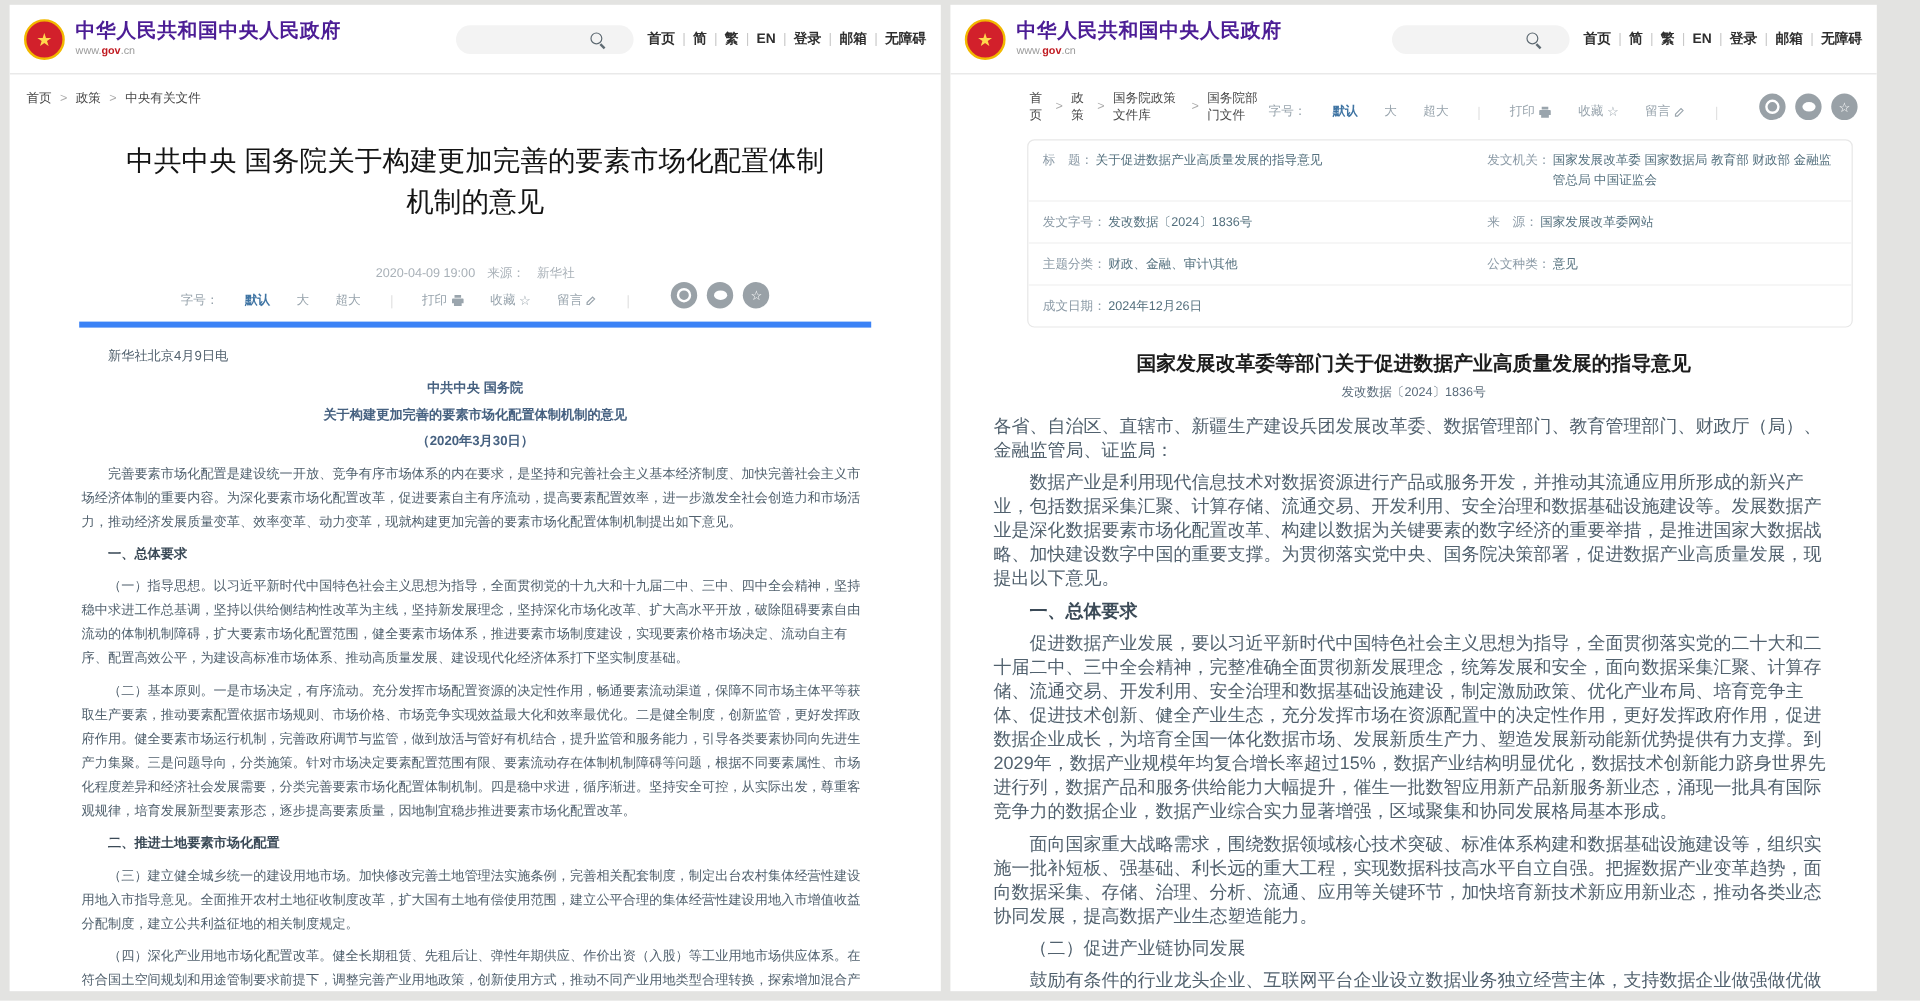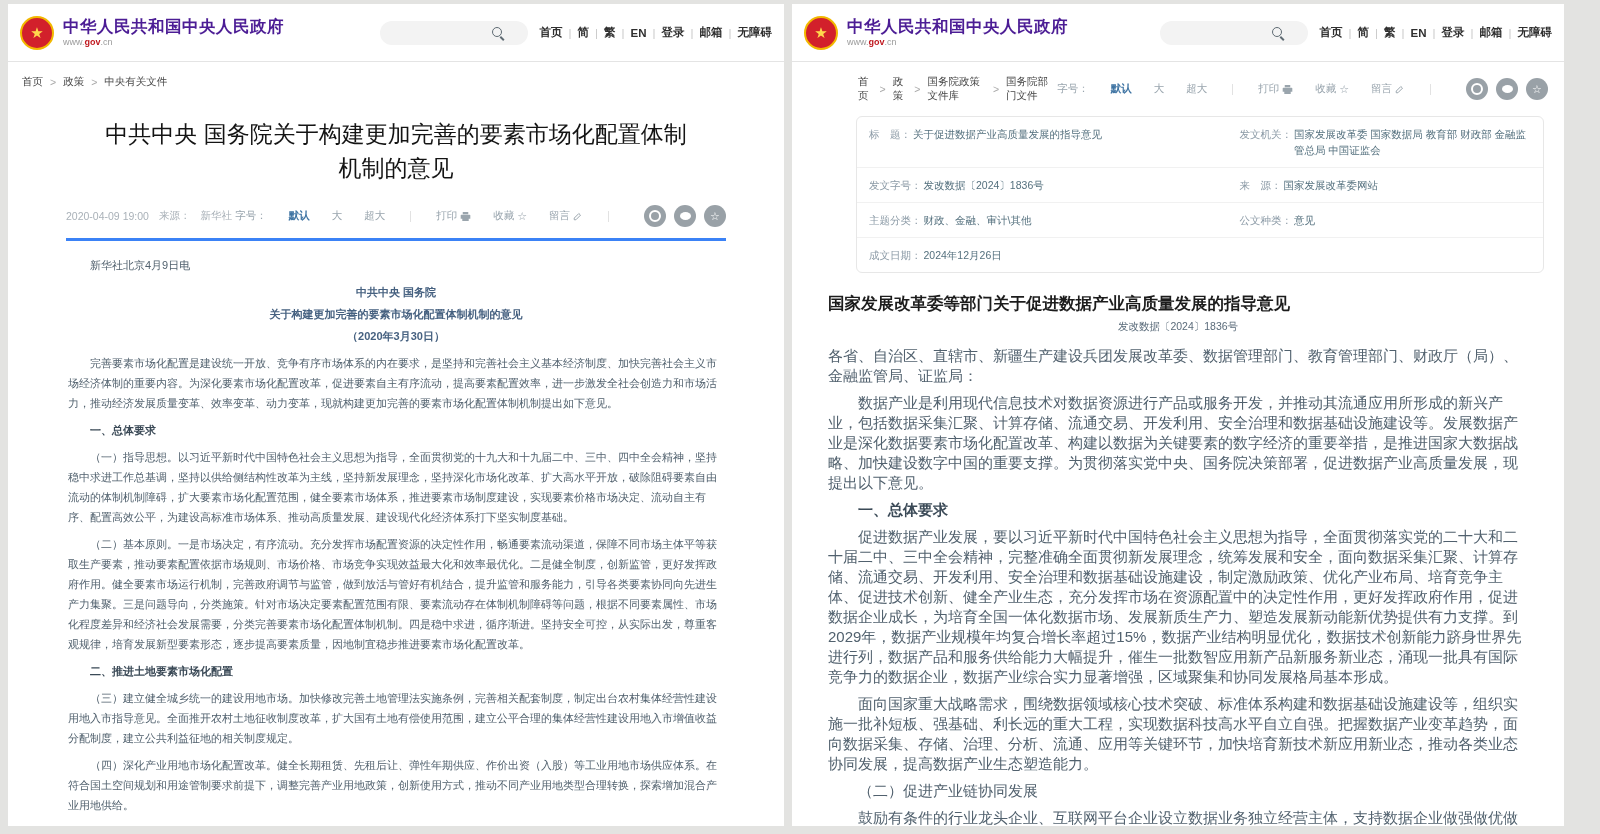--- a/index.html
+++ b/index.html
@@ -24,52 +24,52 @@
   .topnav{display:flex;align-items:center;gap:6px;font-size:11.5px;color:#2f2f2f;font-weight:bold;white-space:nowrap;}
   .topnav .sep{color:#c9c9c9;font-weight:normal;}
 
   
   .crumb-row{display:flex;align-items:center;font-size:10.5px;color:#474747;}
   .win-left .crumb-row{padding:13px 14px 0 14px;}
   .win-right .crumb-row{padding:13px 16px 0 66px;}
   .crumb{display:flex;align-items:center;gap:7px;}
   .crumb .sep{color:#a9a9a9;}
   .crumb a{color:#474747;text-decoration:none;}
-  .toolbar{display:flex;align-items:center;gap:22px;font-size:10.5px;color:#98a4ad;white-space:nowrap;}
+  .toolbar{display:flex;align-items:flex-end;gap:22px;font-size:10.5px;color:#98a4ad;white-space:nowrap;}
   .size-default{color:#3f74a3;font-weight:bold;}
   .tb-pipe{width:1px;height:11px;background:#e2e2e2;margin:0 3px;}
   .tb-item{display:flex;align-items:center;gap:3px;}
   .star-glyph{font-size:11px;color:#9aa5ad;}
   .share-icons{display:flex;gap:8px;margin-left:10px;}
   .circle-icon{width:22px;height:22px;border-radius:50%;background:#99a1a7;display:flex;align-items:center;justify-content:center;color:#fff;font-size:11px;}
   .ring{width:8px;height:8px;border:2px solid #fff;border-radius:50%;display:block;}
   .blob{width:11px;height:8px;background:#fff;border-radius:50% 50% 50% 50%;display:block;}
 
   
   .doc-title{width:600px;margin:28px auto 0;text-align:center;font-size:23px;line-height:34px;color:#141414;font-weight:normal;}
-  .meta-row{display:flex;align-items:center;justify-content:space-between;margin:20px 58px 0;padding-bottom:11px;border-bottom:3px solid #3b82f6;font-size:10.5px;color:#a9b1b8;}
+  .meta-row{display:flex;align-items:center;justify-content:space-between;margin:36px 58px 0;padding-bottom:11px;border-bottom:5px solid #3b82f6;font-size:10.5px;color:#a9b1b8;flex-direction:column;}
   .meta-left{display:flex;align-items:center;gap:10px;white-space:nowrap;}
 
   .doc-body{width:656px;margin:14px auto 0;font-size:11px;line-height:20px;color:#51616e;}
   .doc-body p{margin:7px 0;text-indent:2em;}
   .doc-body p.center-bold{text-align:center;text-indent:0;color:#466180;font-weight:bold;margin:2px 0;}
   .doc-body p.sec-head{font-weight:bold;color:#3b4a57;}
   .doc-body p.no-indent{text-indent:0;}
 
   
   .info-table{margin:13px 20px 0 64px;border:1px solid #e7e7e7;border-radius:6px;font-size:10.5px;overflow:hidden;}
   .it-row{display:flex;border-bottom:1px solid #f1f1f1;}
   .it-row:last-child{border-bottom:none;}
   .it-cell{display:flex;padding:9px 12px;gap:2px;line-height:16px;}
   .it-cell.c1{flex:0 0 54%;box-sizing:border-box;}
   .it-cell.c2{flex:1;}
   .it-label{color:#8b9aa6;white-space:nowrap;}
   .it-value{color:#54707e;}
 
-  .doc-title-right{margin:18px auto 0;width:700px;text-align:left;font-size:16.5px;color:#1c1c1c;font-weight:bold;line-height:24px;}
+  .doc-title-right{margin:18px auto 0;width:700px;text-align:center;font-size:16.5px;color:#1c1c1c;font-weight:bold;line-height:24px;}
   .doc-no{text-align:center;font-size:10.5px;color:#5a6b7a;margin-top:5px;}
   .doc-body-right{width:700px;margin:12px auto 0;font-size:15px;line-height:20px;color:#51616e;}
   .doc-body-right p{margin:7px 0;text-indent:2em;}
   .doc-body-right p.no-indent{text-indent:0;}
   .doc-body-right p.sec-head{font-weight:bold;color:#3b4a57;}
 </style>
 </head>
 <body>
 
 <div class="stage">

